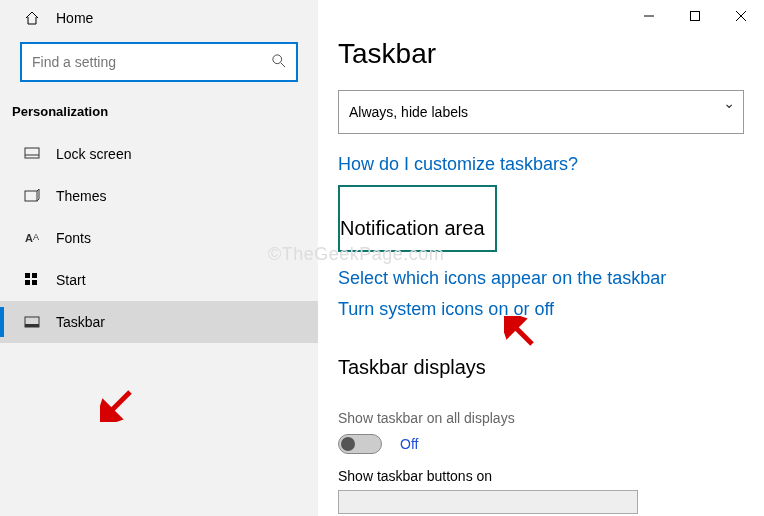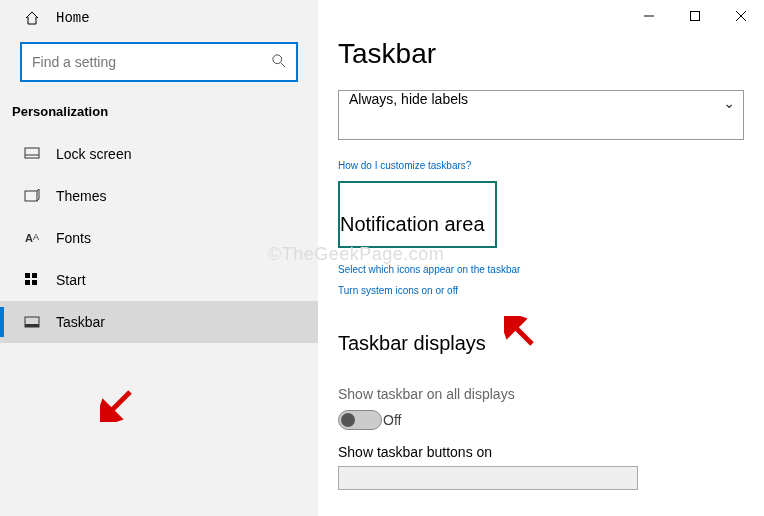--- a/index.html
+++ b/index.html
@@ -7,42 +7,42 @@
     .wrap { display: flex; height: 100%; }
     .sidebar { width: 318px; background: #f2f2f2; padding: 0; position: relative; }
     .main { flex: 1; background: #fff; padding: 0 20px 0 20px; }
     .topbar { height: 40px; display: flex; align-items: center; }
     .back-btn { width: 40px; height: 40px; display: flex; align-items: center; justify-content: center; cursor: pointer; font-size: 16px; }
     .app-title { font-size: 12px; margin-left: 10px; }
     .win-controls { position: absolute; right: 0; top: 0; display: flex; background: #fff; }
     .win-btn { width: 46px; height: 32px; display: flex; align-items: center; justify-content: center; cursor: pointer; font-size: 10px; }
     .home-row { display: flex; align-items: center; padding: 10px 20px; cursor: pointer; }
     .home-row .ico { width: 24px; display: flex; justify-content: center; }
-    .home-row .lbl { margin-left: 12px; font-size: 14px; font-family: Liberation Mono, monospace; }
+    .home-row .lbl { margin-left: 12px; font-size: 14px; }
     .search-box { margin: 6px 20px 22px 20px; border: 2px solid #0078d4; height: 40px; display: flex; align-items: center; padding: 0 10px; background: #fff; }
     .search-box input { border: none; outline: none; flex: 1; font-size: 14px; background: transparent; color: #222; }
     .search-box input::placeholder { color: #777; }
     .search-box .sicon { color: #333; font-size: 13px; }
     .cat-title { font-size: 13px; font-weight: 600; margin: 14px 20px 14px 12px; }
     .nav-item { display: flex; align-items: center; padding: 13px 20px; cursor: pointer; position: relative; }
     .nav-item .ico { width: 24px; display: flex; justify-content: center; color: #333; }
     .nav-item .lbl { margin-left: 12px; font-size: 14px; }
     .nav-item.active { background: #d8d8d8; }
     .nav-item.active::before { content: ""; position: absolute; left: 0; top: 6px; bottom: 6px; width: 4px; background: #0078d4; }
     .page-title { font-size: 28px; font-weight: 350; margin: 38px 0 20px 0; }
-    .dropdown { border: 1px solid #999; height: 50px; display: flex; align-items: flex-start; padding: 0 39px 0 10px; font-size: 14px; background: #fff; position: relative; cursor: pointer; margin-bottom: 20px; }
+    .dropdown { border: 1px solid #999; height: 44px; display: flex; align-items: center; padding: 0 39px 0 10px; font-size: 14px; background: #fff; position: relative; cursor: pointer; margin-bottom: 20px; }
     .dropdown::after { content: "⌄"; position: absolute; right: 8px; top: 4px; font-size: 14px; color: #333; }
-    .link { color: #0067c0; font-size: 10px; cursor: pointer; display: block; margin: 10px 0; }
+    .link { color: #0067c0; font-size: 18px; cursor: pointer; display: block; margin: 10px 0; }
     .section-title { font-size: 20px; font-weight: 400; margin: 26px 0 6px 0; display: inline-block; }
     .redbox { border: 2px solid #0f766e; padding: 4px 10px 4px 0px; display: inline-block; }
     .setting-label { font-size: 14px; color: #666; margin-top: 25px; }
     .toggle-row { display: flex; align-items: center; margin-top: 8px; margin-bottom: 14px; }
     .toggle { width: 44px; height: 20px; border-radius: 10px; border: 1px solid #888; background: #ccc; position: relative; cursor: pointer; }
     .toggle::after { content: ""; position: absolute; left: 2px; top: 2px; width: 14px; height: 14px; border-radius: 50%; background: #555; }
-    .toggle-lbl { font-size: 14px; margin-left: 1px; color: #404040; }
+    .toggle-lbl { font-size: 14px; margin-left: 18px; color: #1d4ed8; }
     .setting-black { font-size: 14px; color: #000; margin-top: 10px; }
     .dropdown2 { border: 1px solid #aaa; background: #eee; height: 24px; margin-top: 6px; font-size: 14px; padding: 2px 10px; color: #666; width: 300px; overflow: hidden; }
     .watermark { position: absolute; left: 268px; top: 244px; color: #ddd; font-size: 18px; font-weight: 350; letter-spacing: 0.5px; z-index: 0; pointer-events: none; }
   </style>
 </head>
 <body>
 
 <div class="wrap">
   <div class="sidebar">
 

